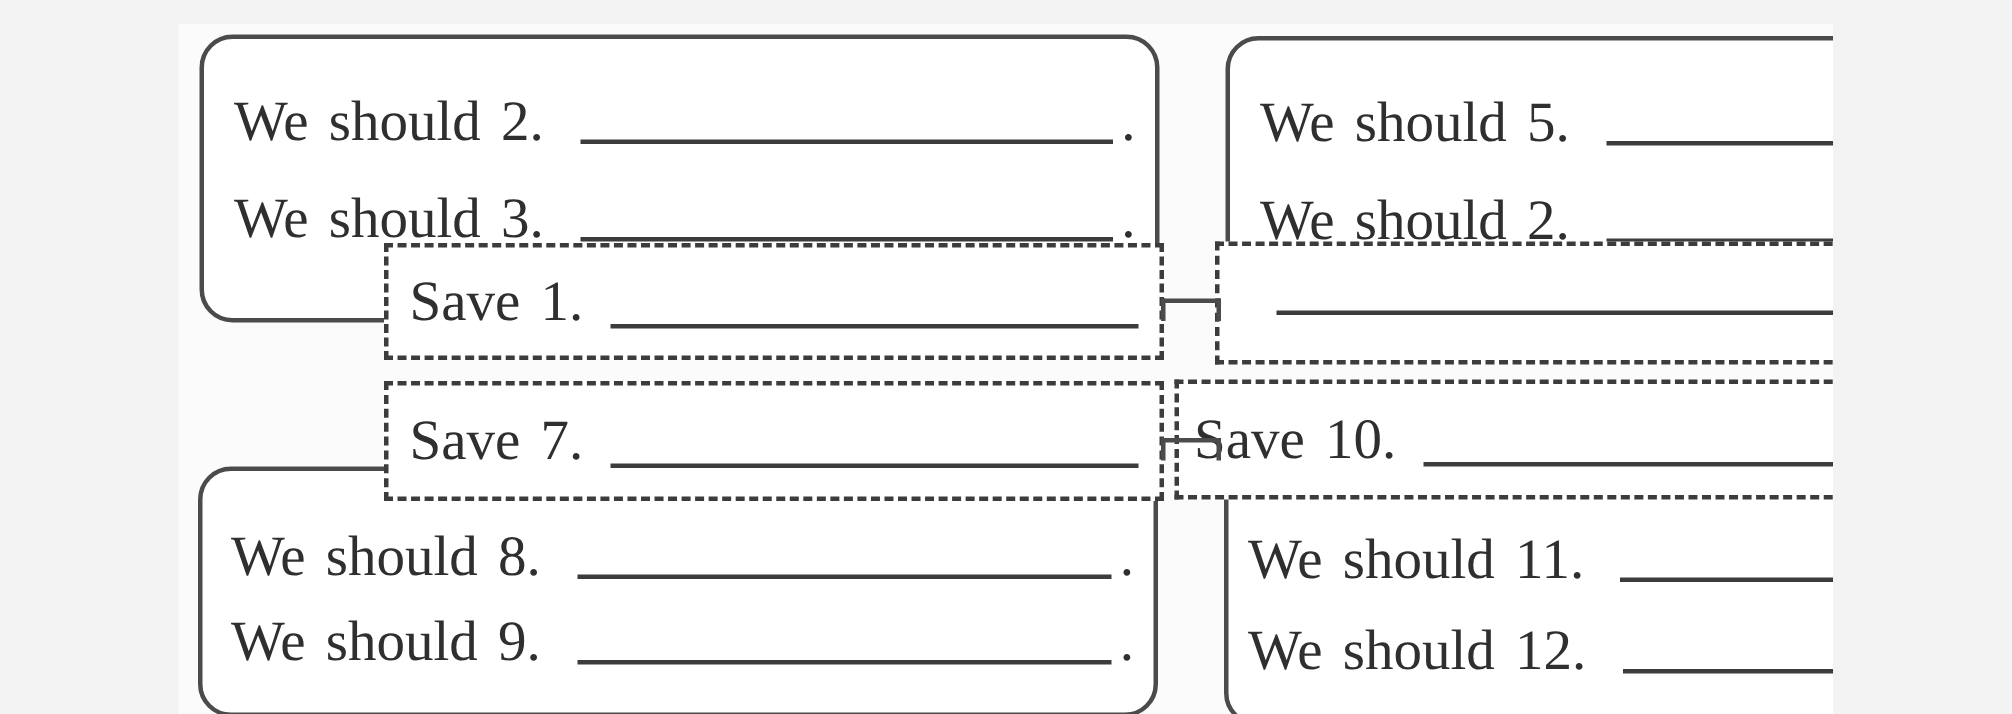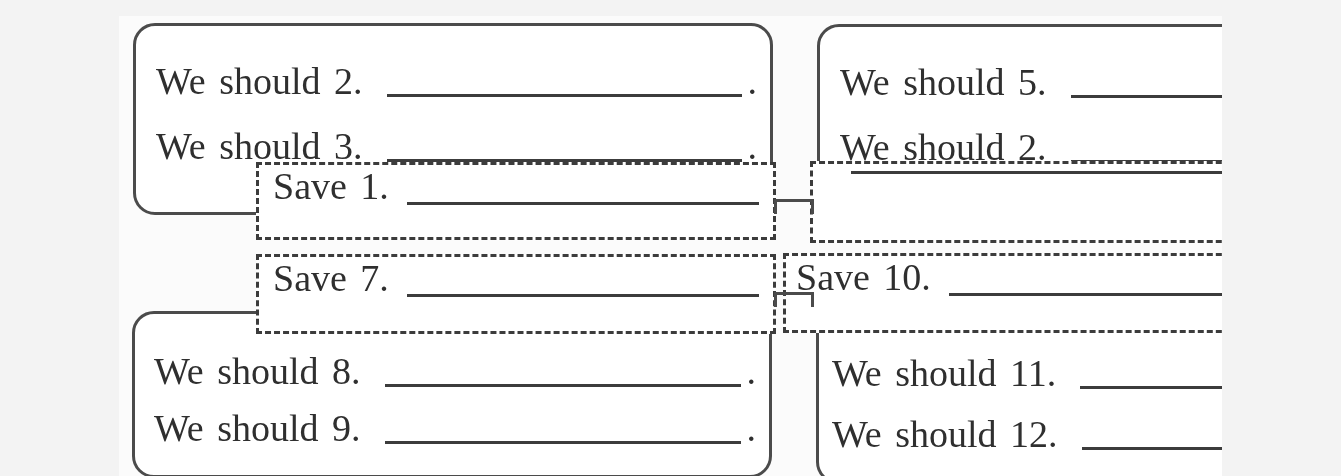--- a/index.html
+++ b/index.html
@@ -9,21 +9,21 @@
     font-family:"Liberation Serif", serif; color:#2f2f2f;
   }
   .rbox {
     position:absolute; box-sizing:border-box;
     background:#ffffff; border:3px solid #4b4b4b; border-radius:22px;
     z-index:1;
   }
   .dbox {
     position:absolute; box-sizing:border-box;
     background:#ffffff; border:3px dashed #3c3c3c;
-    z-index:2; display:flex; 
+    z-index:2; display:flex; align-items:center;
   }
   .row {
     position:absolute; display:flex; align-items:baseline;
     font-size:38px; line-height:42px; word-spacing:4px; white-space:nowrap;
   }
   .prefix, .suffix { flex:0 0 auto; }
   .blank {
     flex:1 1 auto; height:1px; min-width:60px;
     border-bottom:3px solid #3c3c3c; transform:translateY(3px);
     margin:0 6px 0 24px;

